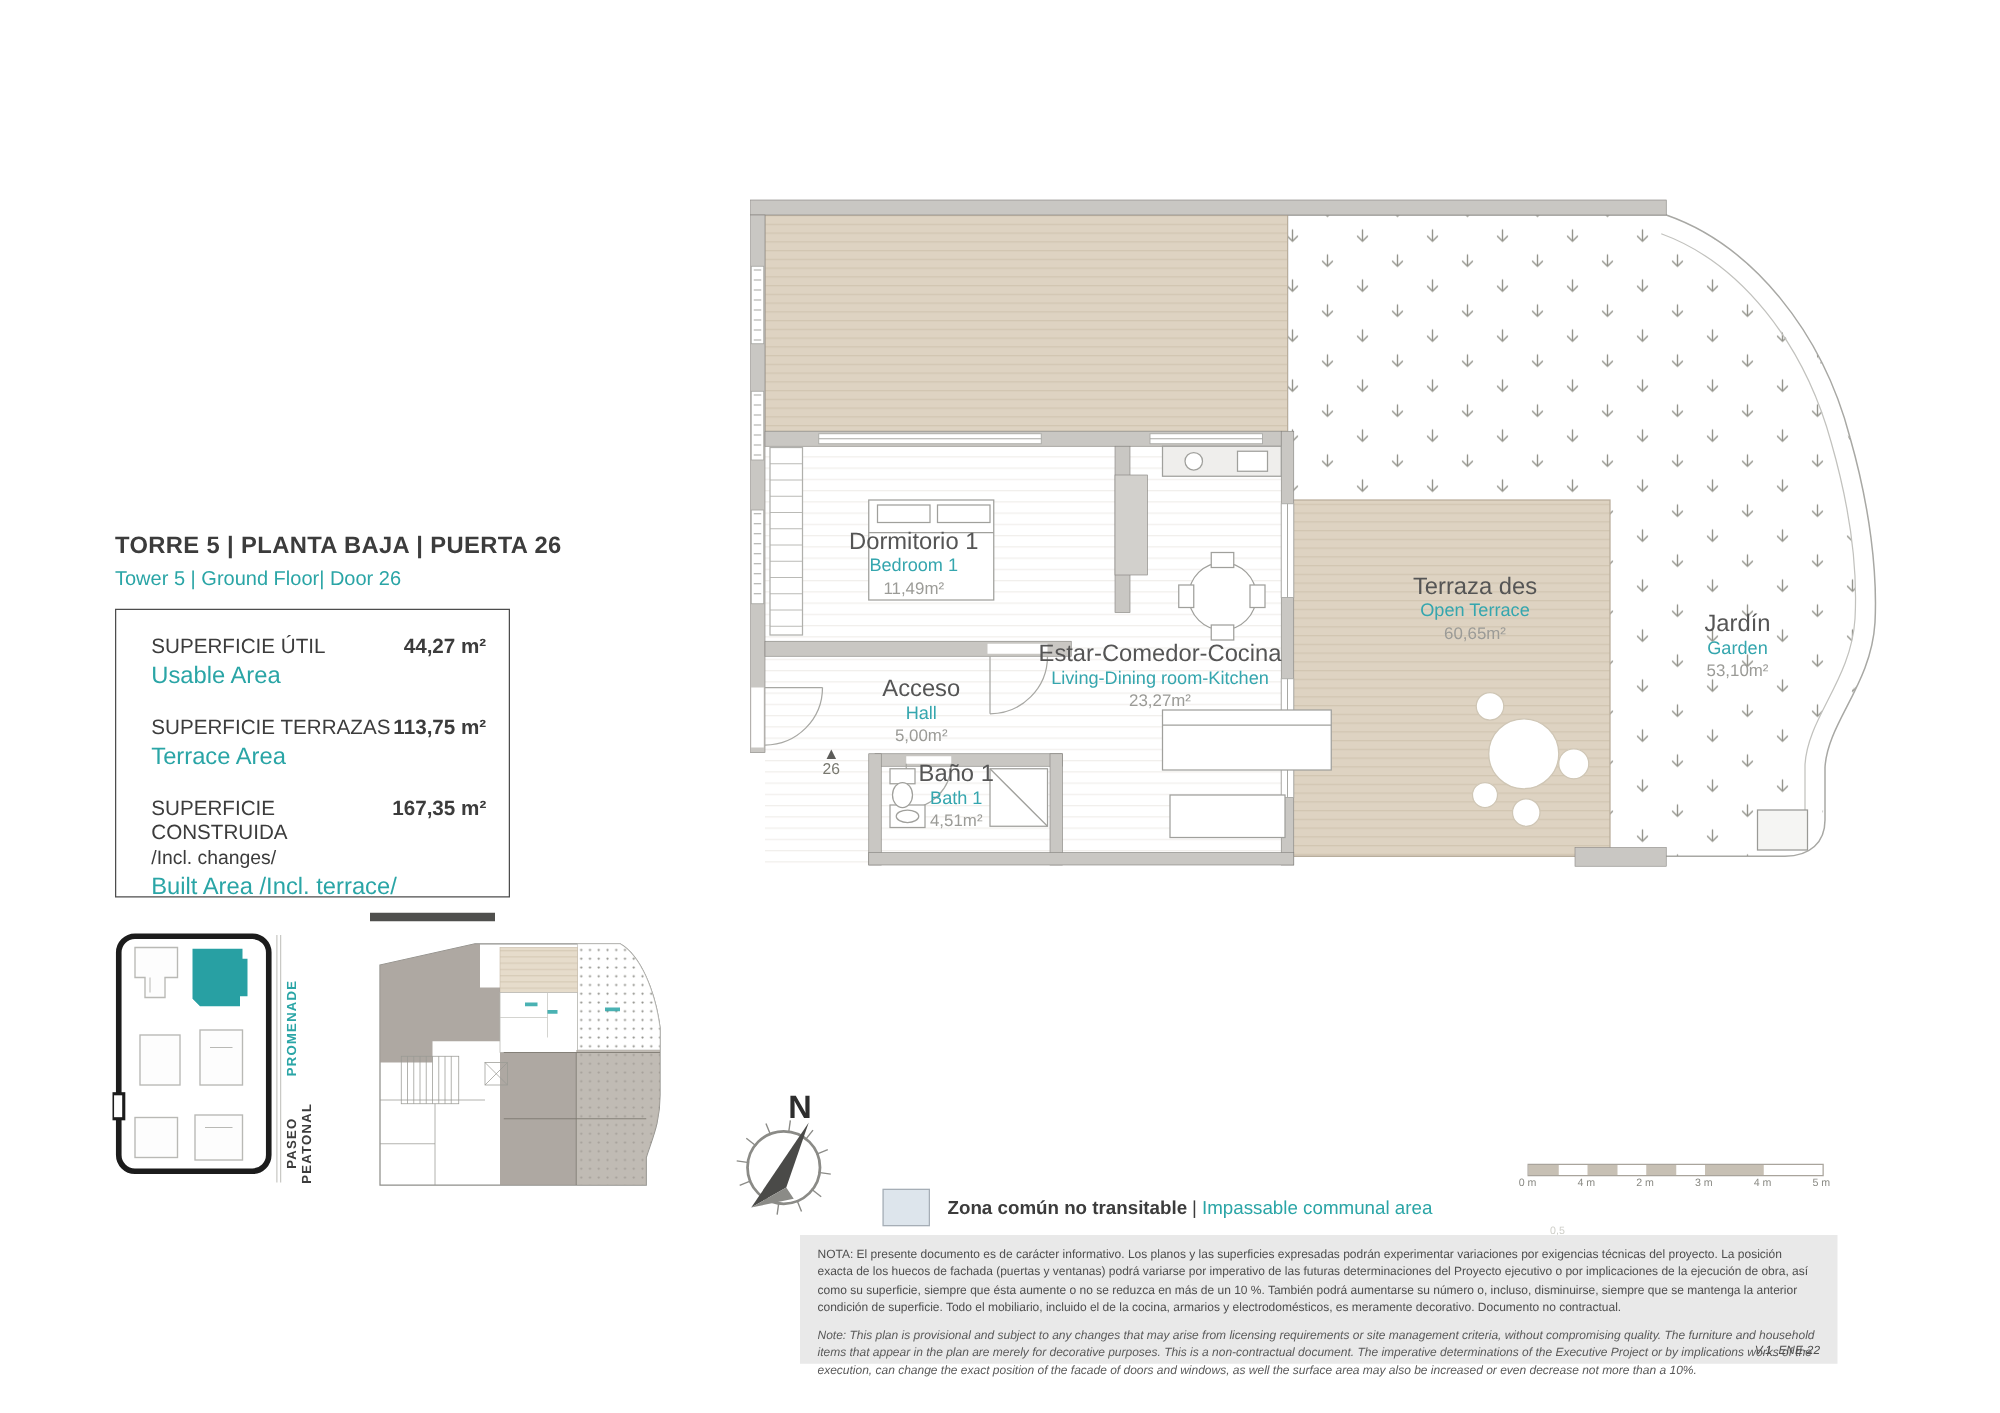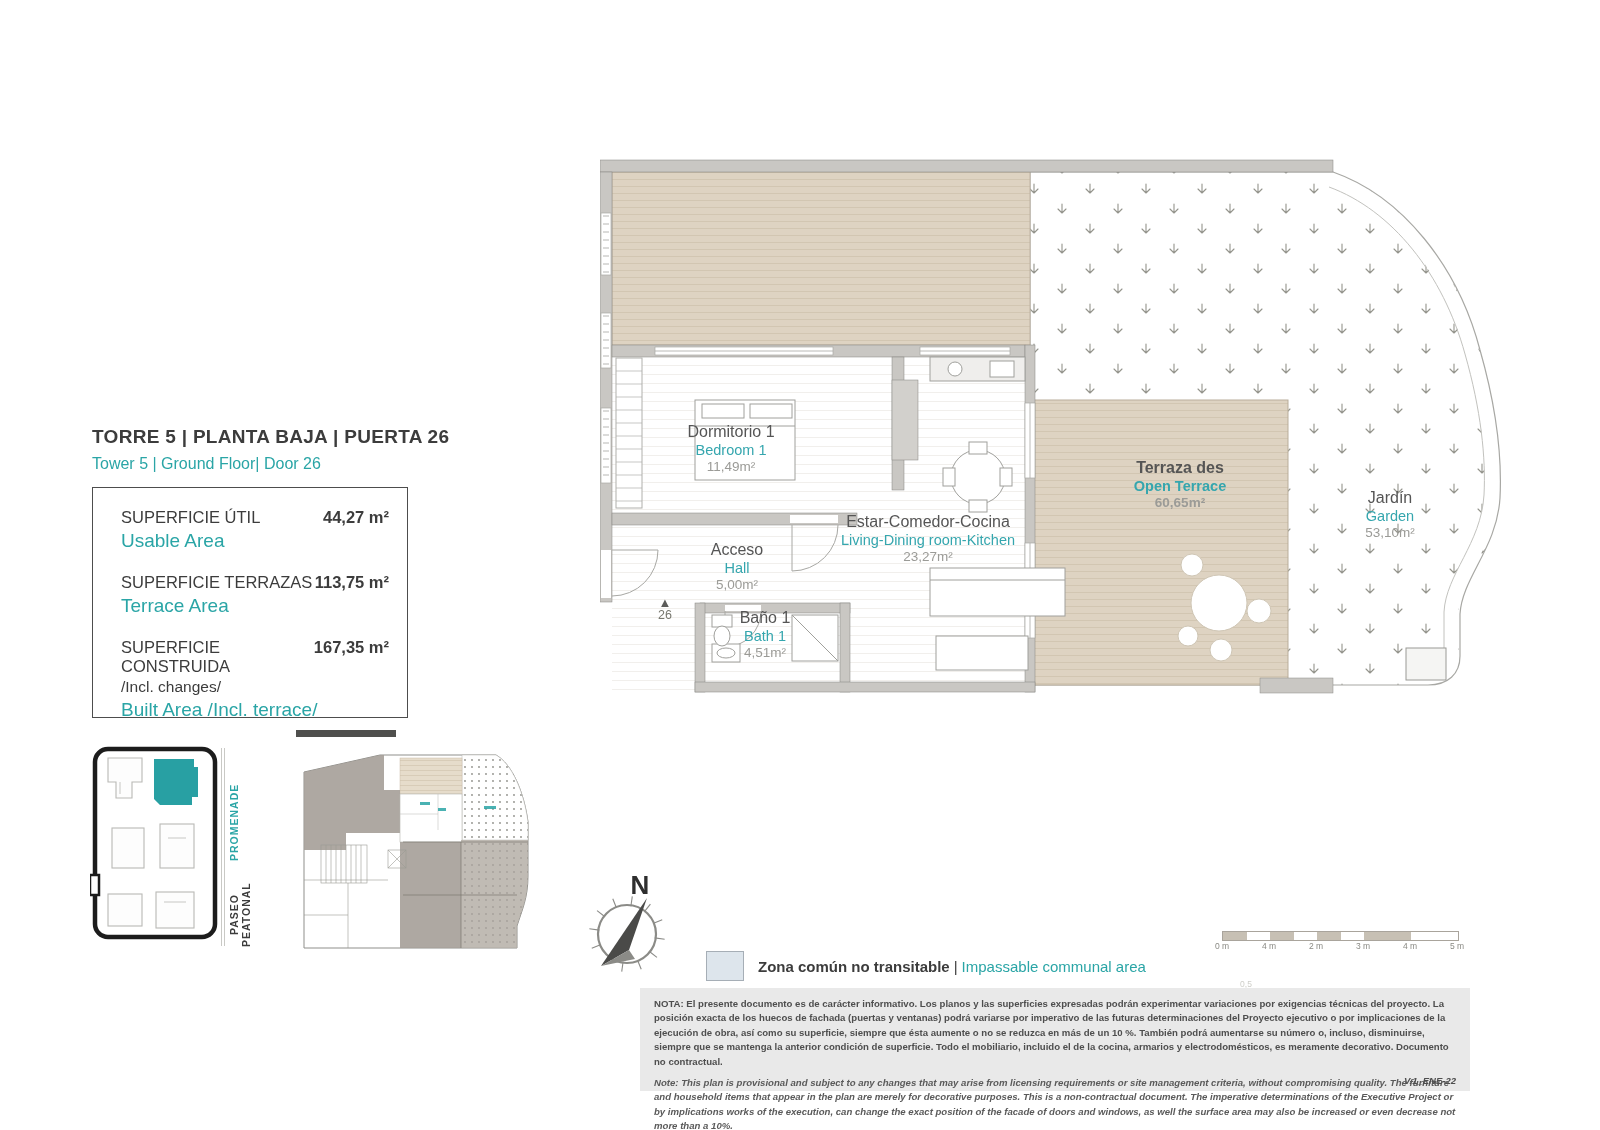--- a/index.html
+++ b/index.html
@@ -13,41 +13,41 @@
   .area-box{left:92px;top:487px;width:316px;height:231px;border:1.6px solid #4d4d4d;box-sizing:border-box;
             padding:20px 18px 0 28px;}
   .area-row{margin-bottom:21px;}
   .area-row .l1{display:flex;justify-content:space-between;align-items:baseline;
                 font-size:16.5px;color:#3c3c3c;font-weight:500;}
   .area-row .l1 .val{font-weight:700;white-space:nowrap;}
   .area-row .l-extra{font-size:15.5px;color:#3c3c3c;margin-top:2px;}
   .area-row .l2{font-size:19px;color:#2aa5a6;margin-top:3px;}
   
   .room-label{position:absolute;text-align:center;line-height:1.22;z-index:6;}
-  .rl-es{color:#555;font-size:16px;display:block;}
+  .rl-es{color:#555;font-size:19px;display:block;}
   .rl-en{color:#35a6ae;font-size:14.5px;display:block;}
   .rl-ar{color:#9b9b97;font-size:13.5px;display:block;}
   
   .entrance{left:652px;top:598px;width:26px;text-align:center;z-index:6;}
   .entrance .tri{color:#5c5c5a;font-size:13px;line-height:10px;display:block;}
   .entrance .num{color:#78786f;font-size:12.5px;display:block;}
   
   .scalebar{left:1222px;top:931px;width:235px;height:8px;border:1px solid #a9a49c;background:#fff;}
   .scalebar .seg{position:absolute;top:0;height:100%;background:#c7c0b4;}
   .scale-lab{position:absolute;top:941px;width:24px;text-align:center;font-size:8.5px;color:#8a8a84;}
   .scale-half{position:absolute;top:941px;width:20px;text-align:center;font-size:8.5px;color:#cfcfc9;}
   
   .legend-swatch{left:706px;top:951px;width:38px;height:30px;background:#dde5ec;border:1px solid #a6aeb6;box-sizing:border-box;}
   .legend-text{left:758px;top:958px;font-size:15px;}
   .legend-text .es{color:#3c3c3c;font-weight:600;}
   .legend-text .sep{color:#3c3c3c;font-weight:400;padding:0 4px;}
   .legend-text .en{color:#2aa5a6;}
   
   .notes{left:640px;top:988px;width:830px;height:103px;background:#e9e9e9;box-sizing:border-box;
-         padding:9px 14px 6px 14px;font-weight:bold;}
+         padding:9px 14px 6px 14px;}
   .note-es{font-size:9.6px;color:#4e4e4e;line-height:1.5;}
   .note-en{font-size:9.6px;color:#5a5a5a;line-height:1.5;font-style:italic;margin-top:7px;}
   .version{position:absolute;right:14px;bottom:5px;font-size:9.5px;font-style:italic;color:#4e4e4e;}
   
   .vlabel{position:absolute;width:20px;writing-mode:vertical-rl;transform:rotate(180deg);
           text-align:center;font-size:10.5px;font-weight:700;letter-spacing:1px;}
   .vline{position:absolute;width:1px;background:#c9c9c5;}
 </style>
 </head>
 <body>
@@ -211,21 +211,21 @@
   <div class="room-label" style="left:677px;top:540px;width:120px;">
     <span class="rl-es">Acceso</span>
     <span class="rl-en">Hall</span>
     <span class="rl-ar">5,00m²</span>
   </div>
   <div class="room-label" style="left:705px;top:608px;width:120px;">
     <span class="rl-es">Baño 1</span>
     <span class="rl-en">Bath 1</span>
     <span class="rl-ar">4,51m²</span>
   </div>
-  <div class="room-label" style="left:1080px;top:458px;width:200px;font-weight:bold;">
+  <div class="room-label" style="left:1080px;top:458px;width:200px;">
     <span class="rl-es">Terraza des</span>
     <span class="rl-en">Open Terrace</span>
     <span class="rl-ar">60,65m²</span>
   </div>
   <div class="room-label" style="left:1310px;top:488px;width:160px;">
     <span class="rl-es">Jardín</span>
     <span class="rl-en">Garden</span>
     <span class="rl-ar">53,10m²</span>
   </div>
 

